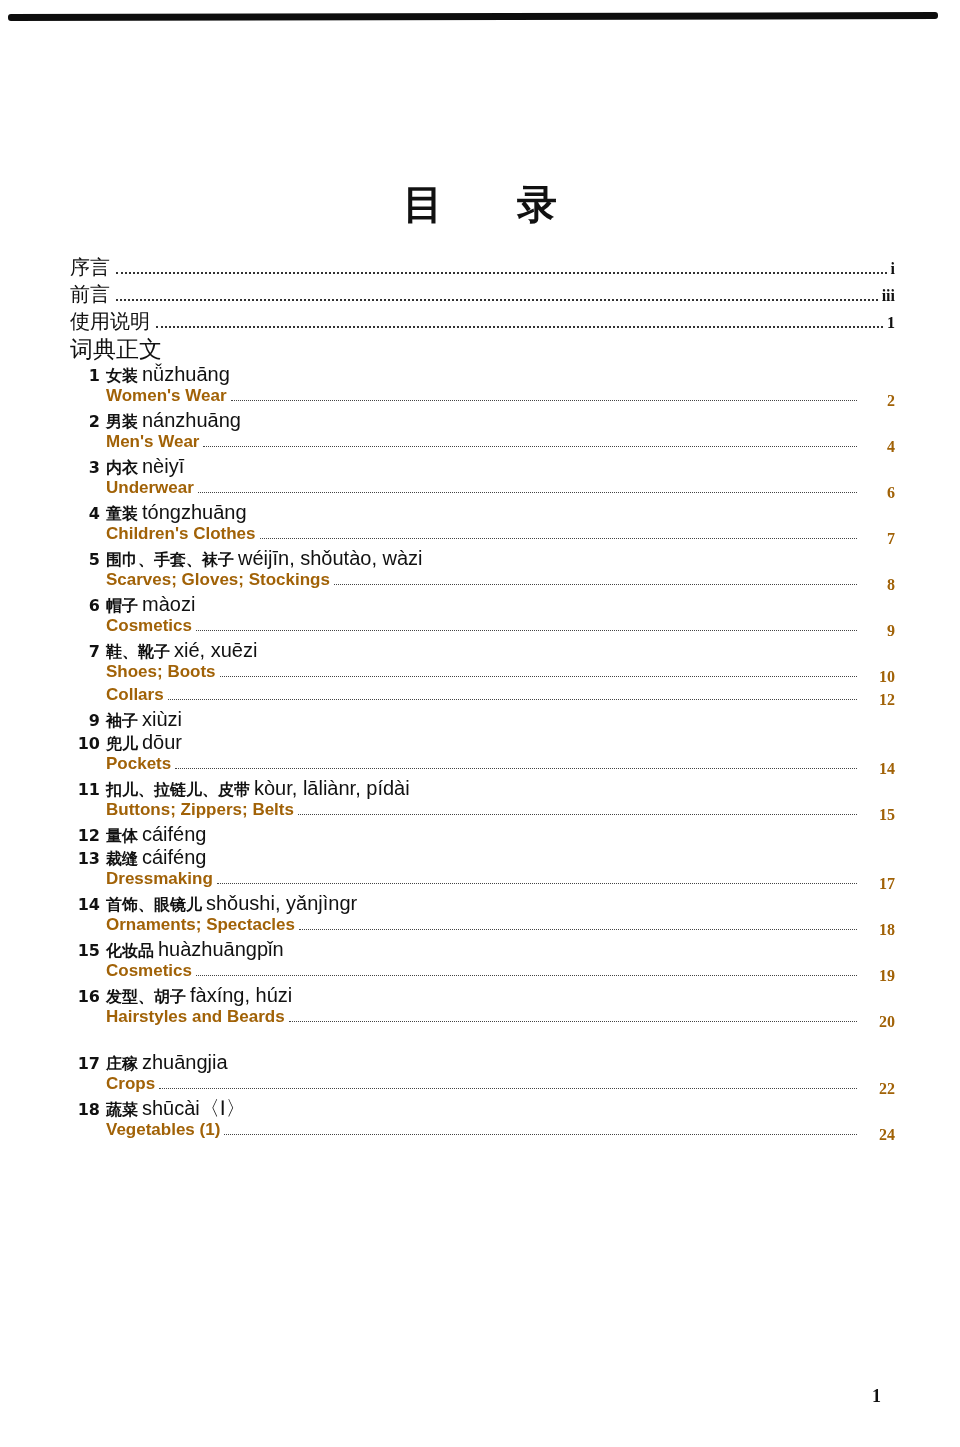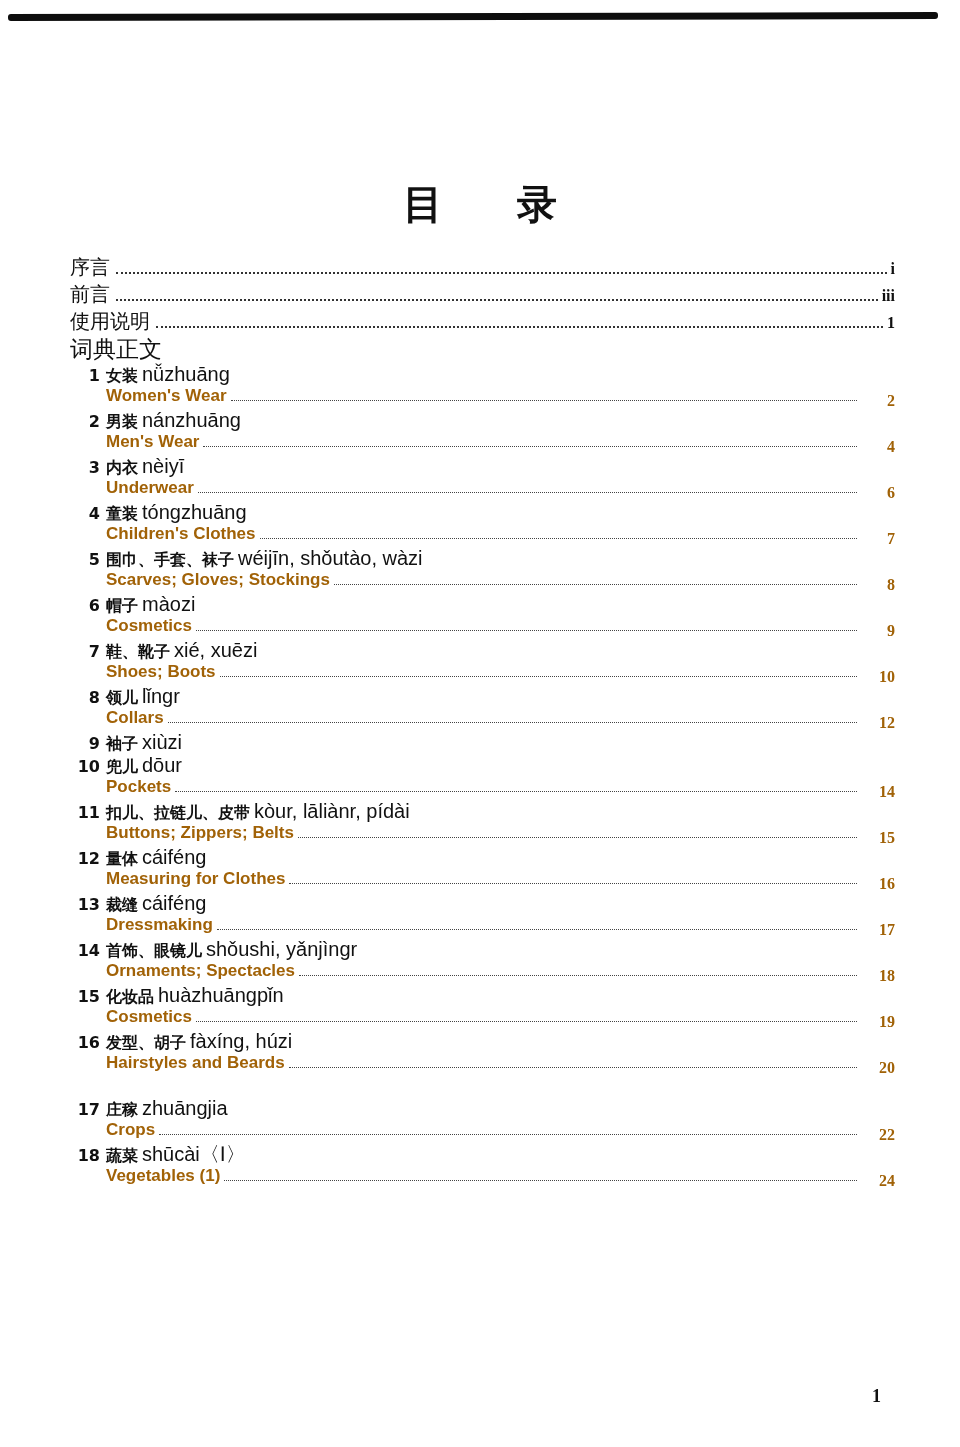--- a/index.html
+++ b/index.html
@@ -152,23 +152,20 @@
       <span class="num">7</span><span class="hanzi">鞋、靴子</span><span class="pinyin">xié, xuēzi</span>
     </div>
     <div class="en-line">
       <span class="en">Shoes; Boots</span>
       <span class="leader"></span>
       <span class="pg">10</span>
     </div>
   </div>
 
   <div class="entry">
-    <div class="zh-line">
-      <span class="num">8</span><span class="hanzi">领儿</span><span class="pinyin">lǐngr</span>
-    </div>
     <div class="en-line">
       <span class="en">Collars</span>
       <span class="leader"></span>
       <span class="pg">12</span>
     </div>
   </div>
 
   <div class="entry">
     <div class="zh-line">
       <span class="num">9</span><span class="hanzi">袖子</span><span class="pinyin">xiùzi</span>
@@ -193,25 +190,20 @@
     <div class="en-line">
       <span class="en">Buttons; Zippers; Belts</span>
       <span class="leader"></span>
       <span class="pg">15</span>
     </div>
   </div>
 
   <div class="entry">
     <div class="zh-line">
       <span class="num">12</span><span class="hanzi">量体</span><span class="pinyin">cáiféng</span>
-    </div>
-    <div class="en-line">
-      <span class="en">Measuring for Clothes</span>
-      <span class="leader"></span>
-      <span class="pg">16</span>
     </div>
   </div>
 
   <div class="entry">
     <div class="zh-line">
       <span class="num">13</span><span class="hanzi">裁缝</span><span class="pinyin">cáiféng</span>
     </div>
     <div class="en-line">
       <span class="en">Dressmaking</span>
       <span class="leader"></span>

